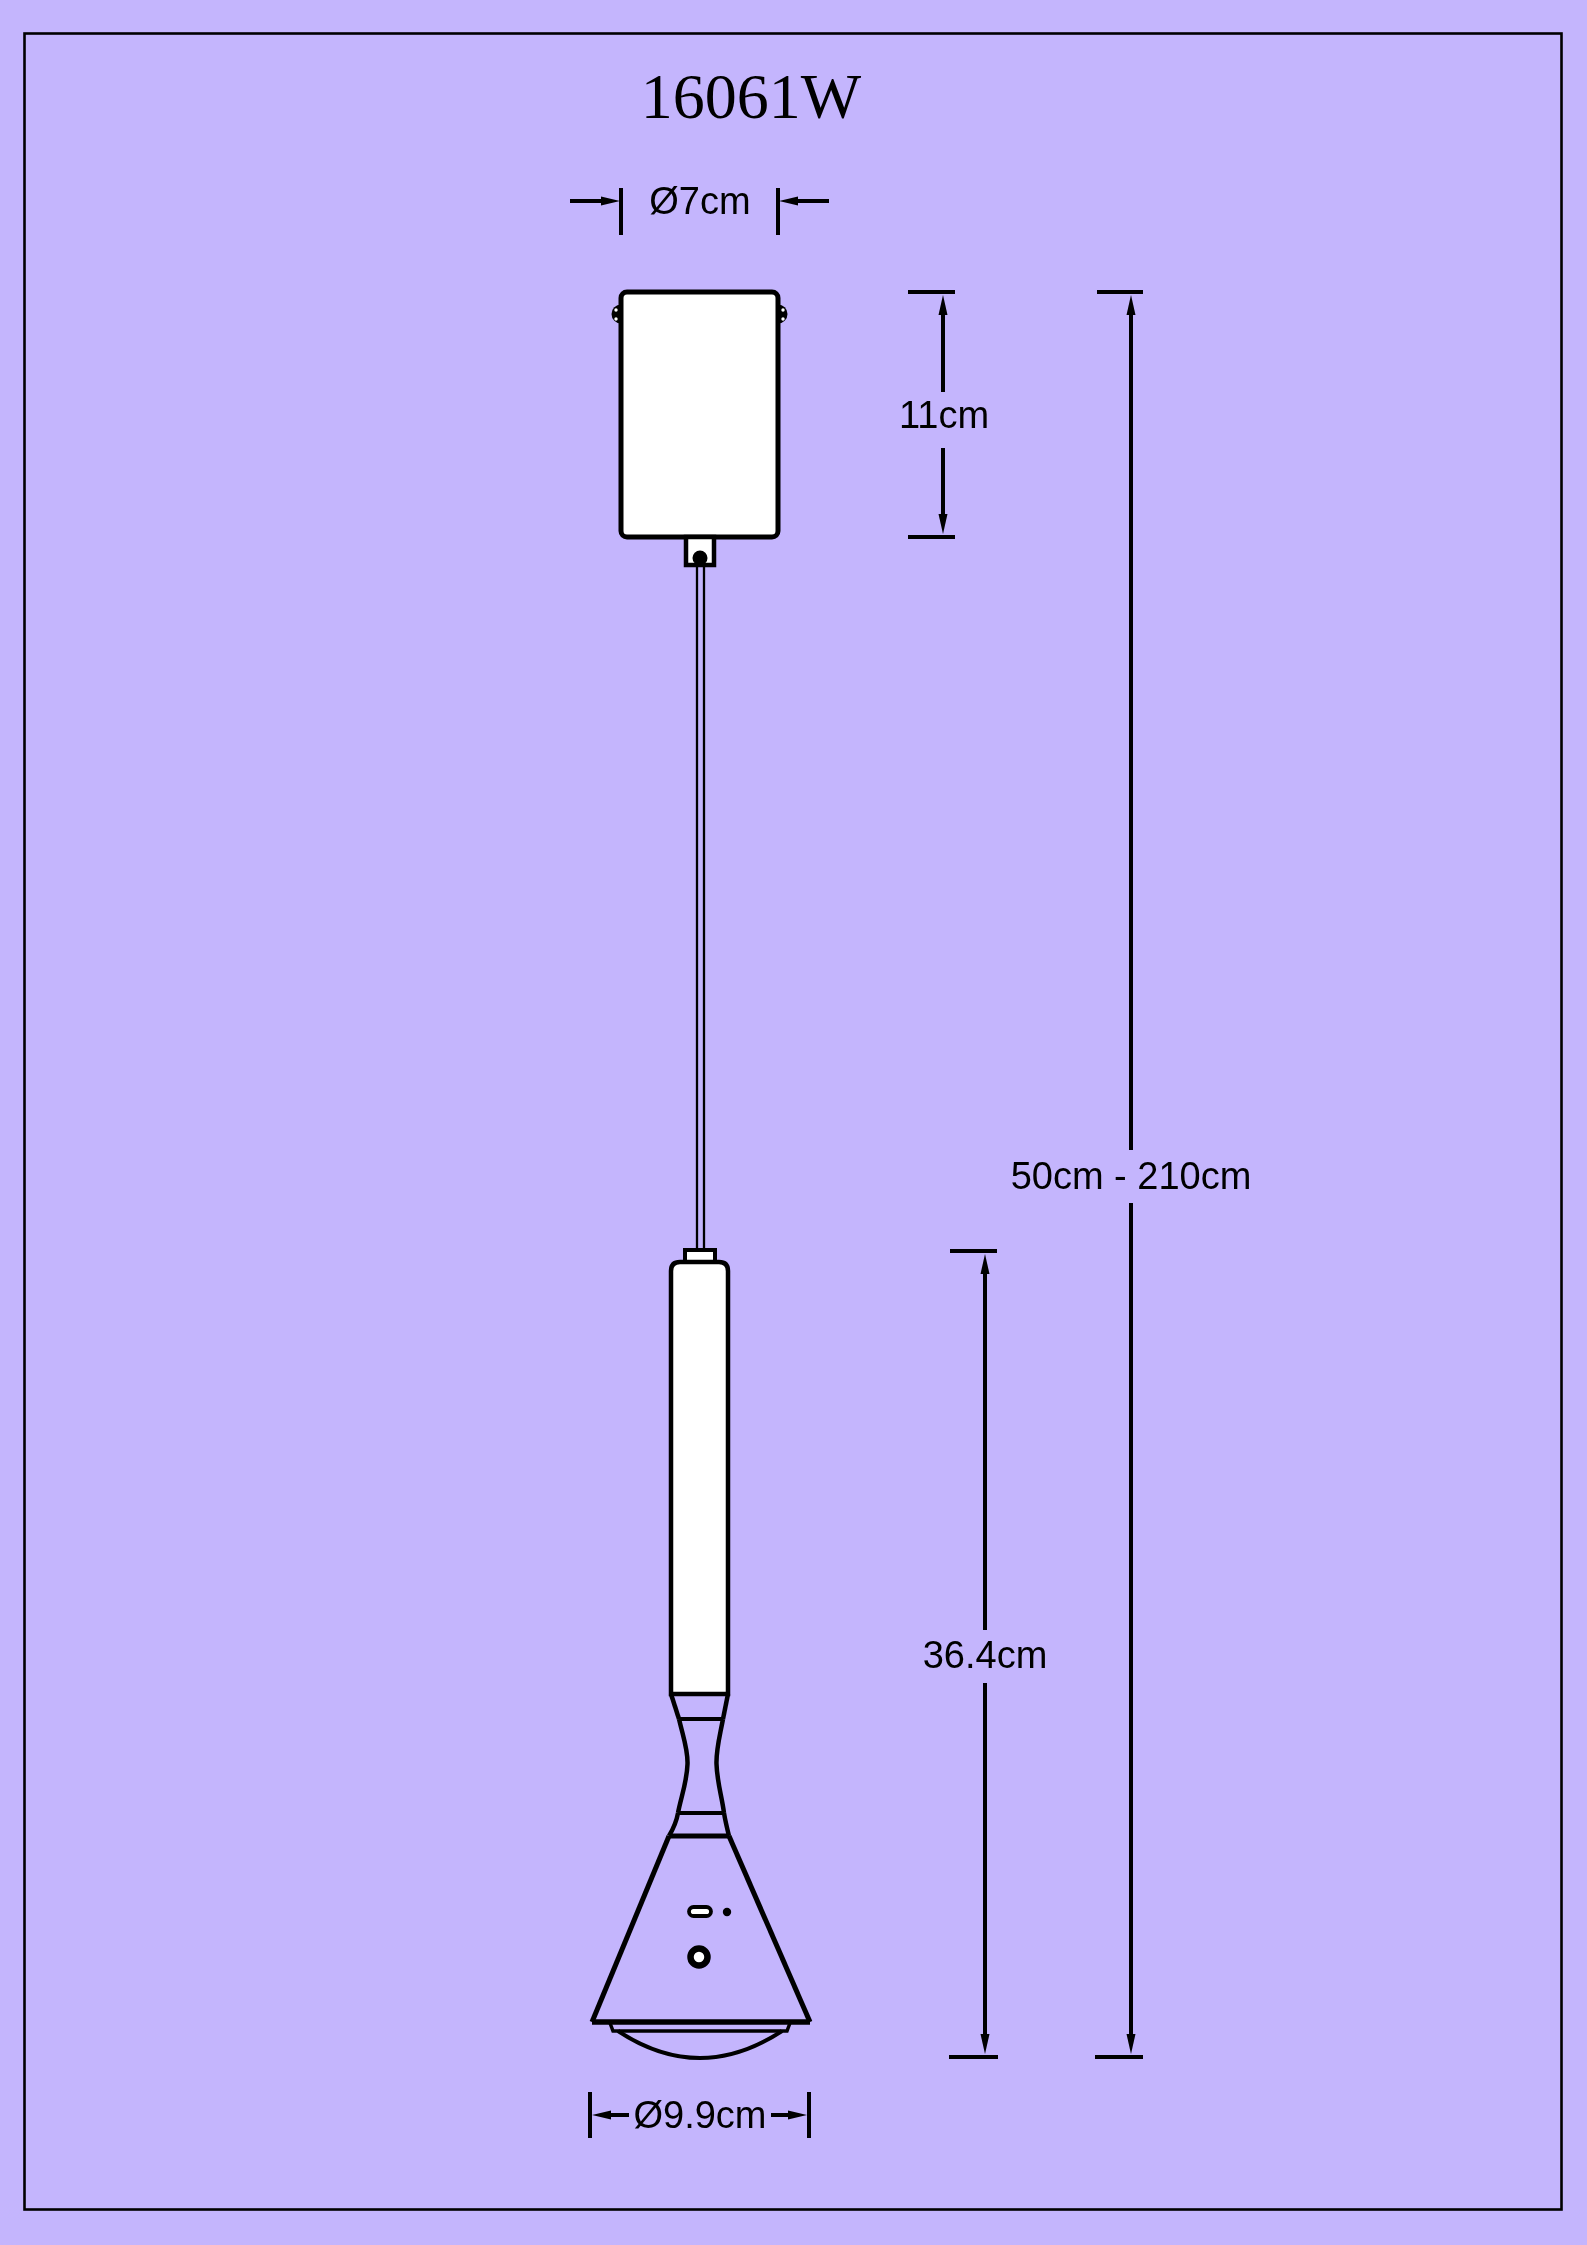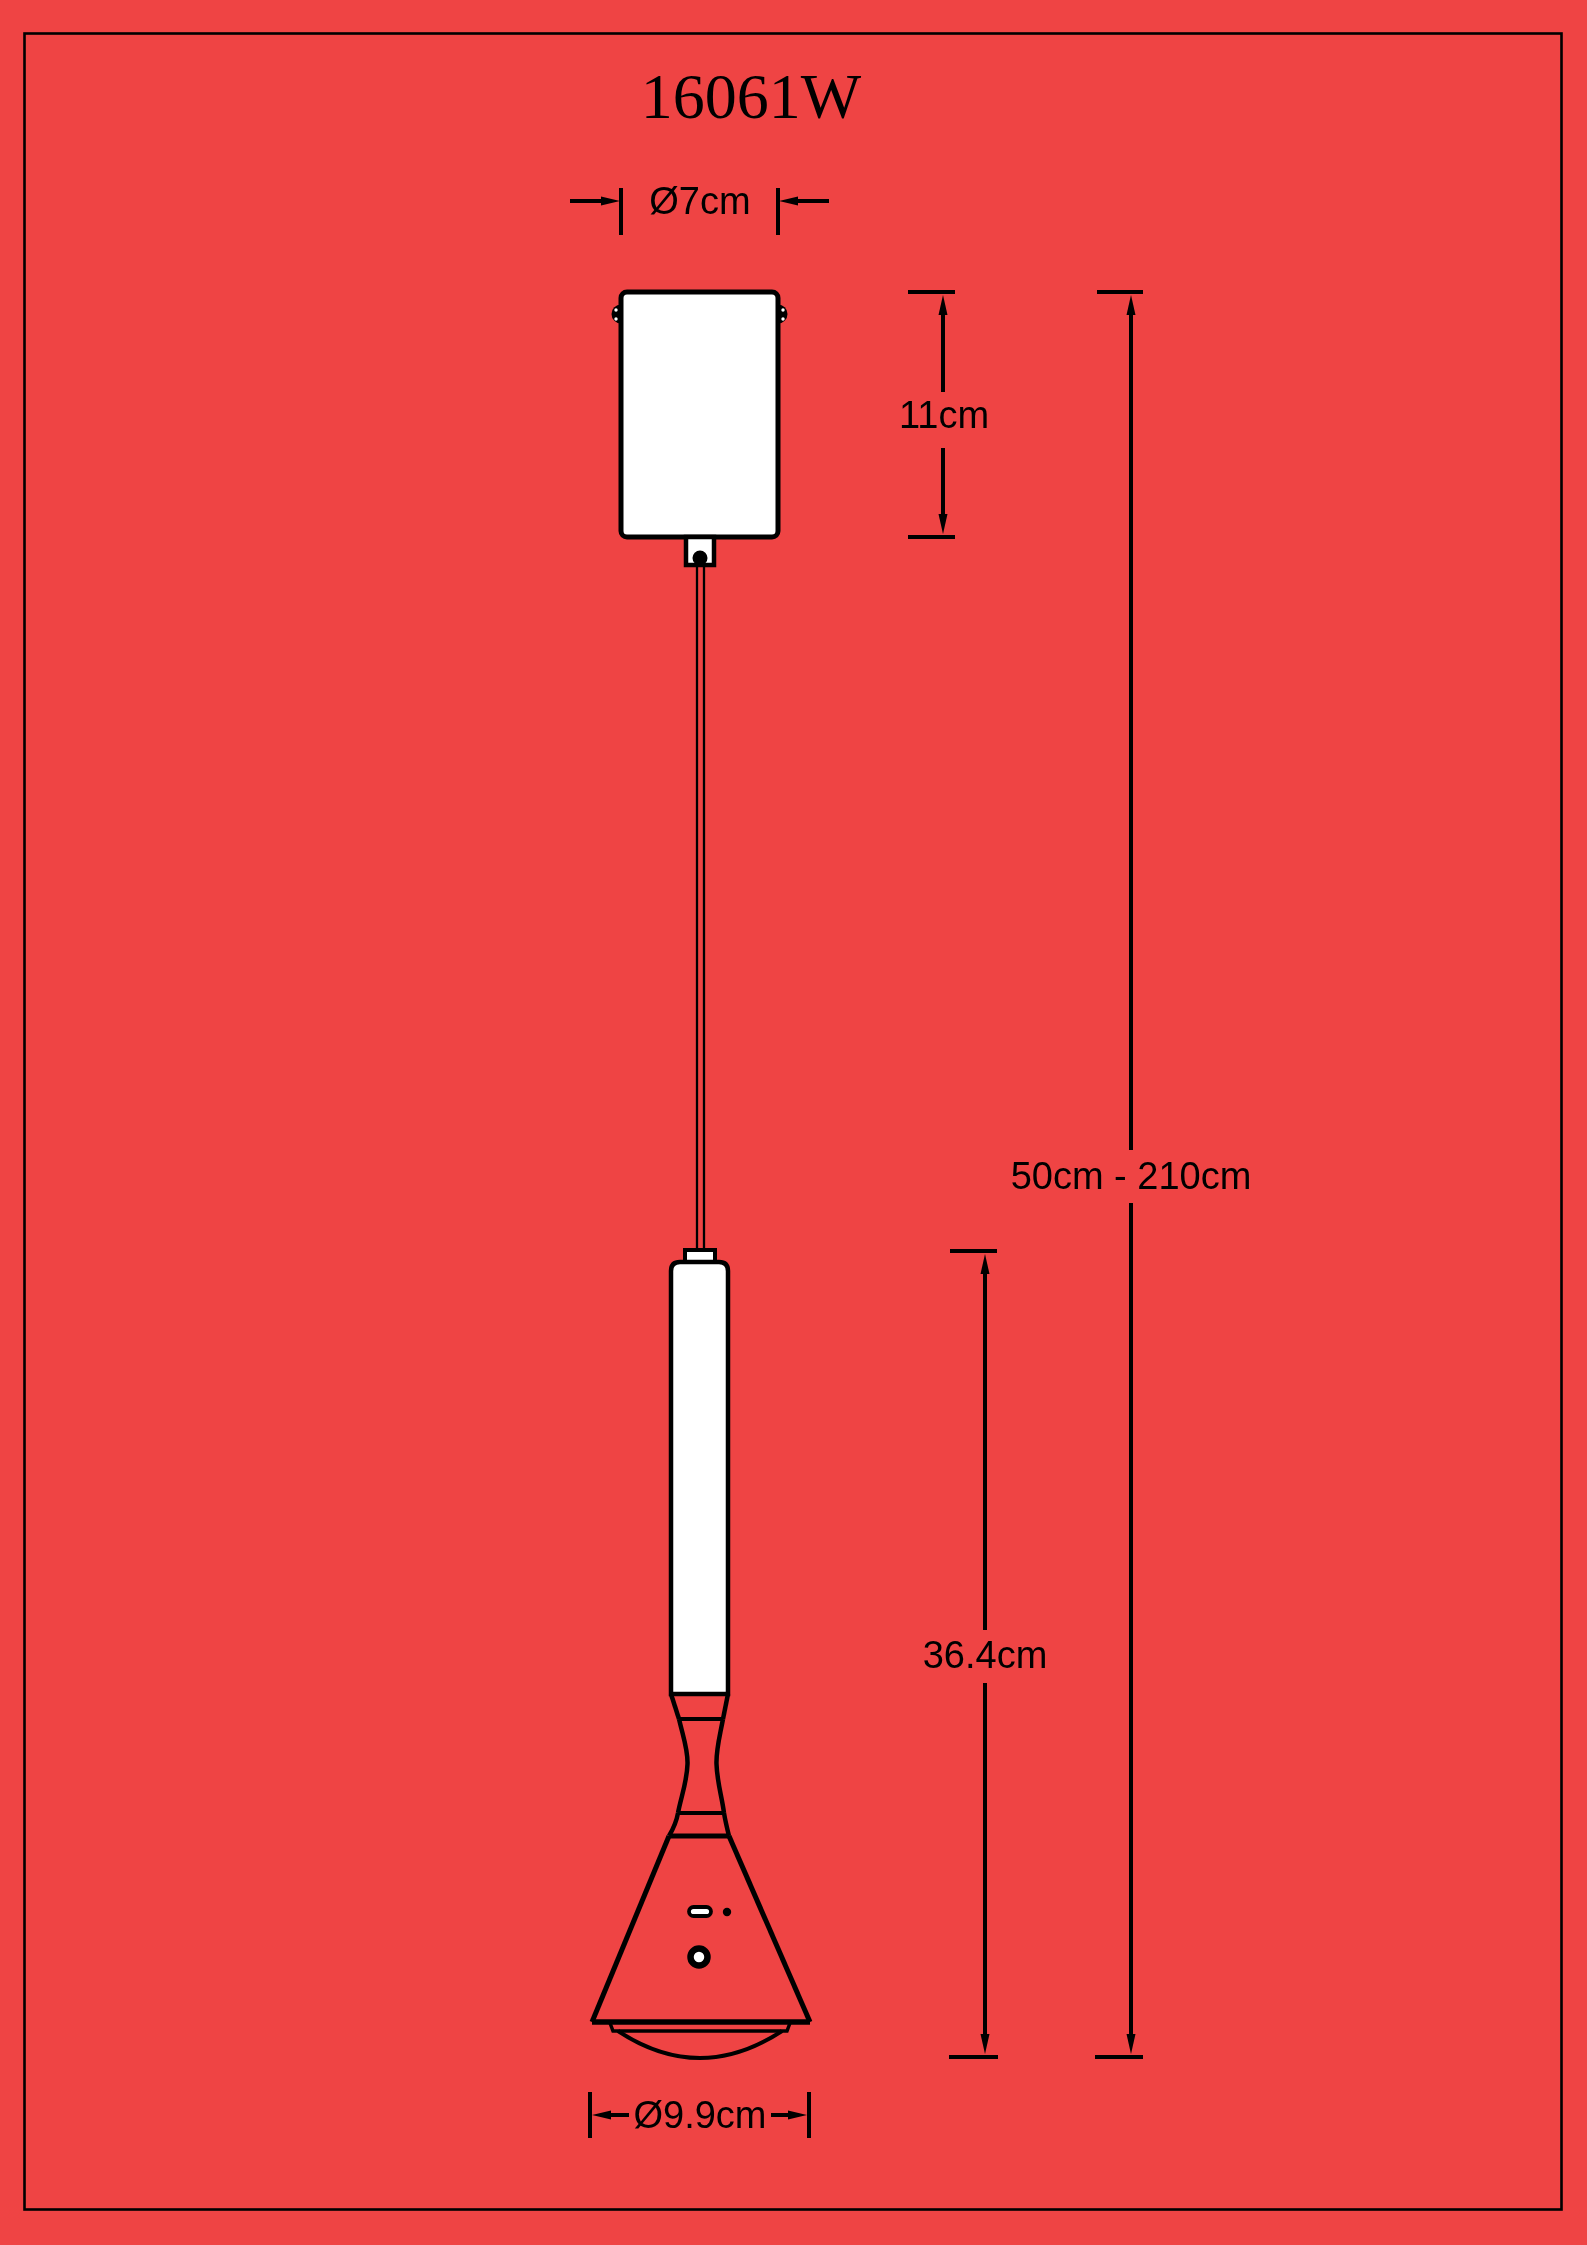--- a/index.html
+++ b/index.html
@@ -4,21 +4,21 @@
 <style>
   html, body {
     margin: 0;
     padding: 0;
     background: #ffffff;
   }
   .sheet {
     position: relative;
     width: 1587px;
     height: 2245px;
-    background: #ef4444;
+    background: #c4b5fd;
     font-family: "Liberation Sans", sans-serif;
   }
   svg { display: block; }
   .outline    { stroke: #000000; fill: none; }
   .filled     { fill: #000000; stroke: none; }
   .whitefill  { fill: #ffffff; }
   .dim-line   { stroke: #000000; stroke-width: 4; fill: none; }
   .dim-tick   { stroke: #000000; stroke-width: 4; fill: none; }
   .dim-arrow  { fill: #000000; stroke: none; }
   .dim-text {

